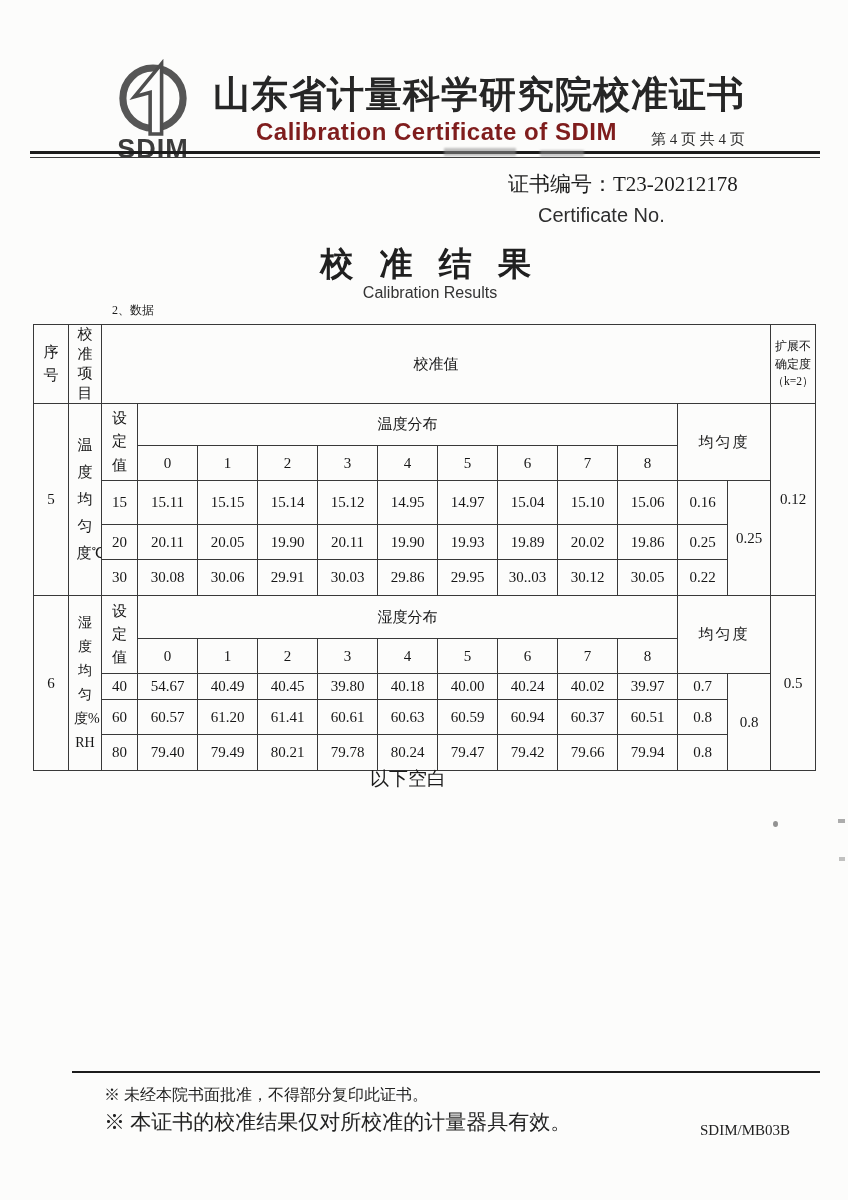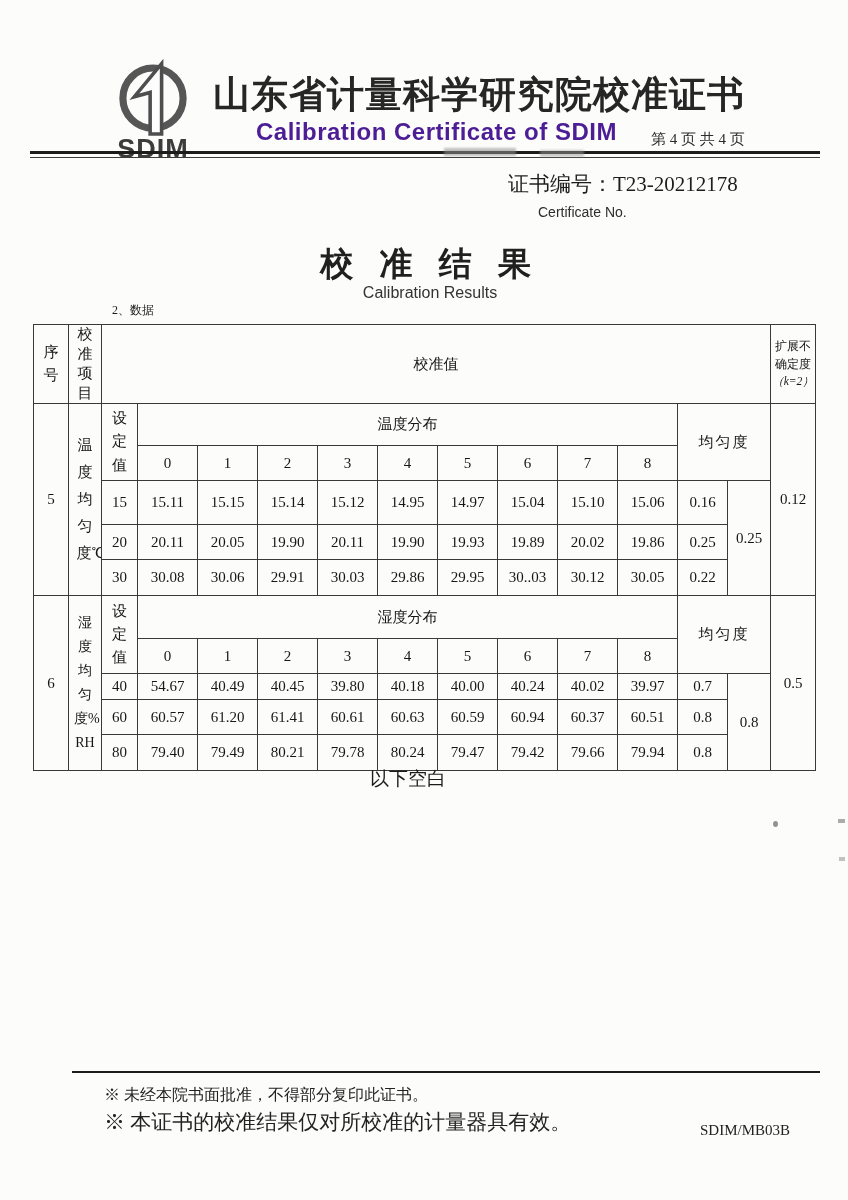--- a/index.html
+++ b/index.html
@@ -23,34 +23,34 @@
     color: #3c3c3c; line-height: 1; margin-top: -8px;
   }
   .title-cn {
     left: 213px; top: 70px; width: 545px;
     font-size: 37px; font-weight: bold; color: #262626;
     letter-spacing: 1px; white-space: nowrap;
   }
   .title-en {
     left: 256px; top: 118px;
     font-family: "Liberation Sans", sans-serif;
-    font-weight: bold; font-size: 24px; color: #4c1d95;
+    font-weight: bold; font-size: 24px; color: #7f1d1d;
     letter-spacing: 0.5px; white-space: nowrap;
   }
   .page-info { left: 651px; top: 130px; font-size: 15px; color: #2c2c2c; white-space: nowrap; }
   .rule-top { left: 30px; top: 151px; width: 790px; height: 3px; background: #1c1c1c; }
   .rule-bottom { left: 30px; top: 157px; width: 790px; height: 1px; background: #3a3a3a; }
   .rule-smudge1 { left: 444px; top: 148px; width: 72px; height: 8px; background: #8f8f8f; opacity: .55; filter: blur(1px); }
   .rule-smudge2 { left: 540px; top: 150px; width: 44px; height: 7px; background: #9a9a9a; opacity: .5; filter: blur(1px); }
 
   .cert-line { left: 508px; top: 170px; font-size: 21px; color: #1d1d1d; white-space: nowrap; }
   .cert-caption {
     left: 538px; top: 204px;
     font-family: "Liberation Sans", sans-serif;
-    font-size: 14px; color: #2e2e2e;
+    font-size: 20px; color: #2e2e2e;
   }
 
   
   .results-cn {
     left: 0; top: 242px; width: 860px; text-align: center;
     font-size: 33px; font-weight: bold; letter-spacing: 9px; color: #202020;
   }
   .results-en {
     left: 0; top: 284px; width: 860px; text-align: center;
     font-family: "Liberation Sans", sans-serif;
@@ -71,21 +71,21 @@
     overflow: hidden;
   }
   .vert { width: 17px; margin: 0 auto; word-break: break-all; line-height: 1.55; font-size: 15px; }
   .vert-wide { width: 22px; margin: 0 auto; word-break: break-all; line-height: 1.72; font-size: 14px; }
   .vert-tall { line-height: 1.8; }
   .cal-value-hdr { font-size: 17px; }
   .dist-hdr { font-size: 16px; }
   .unif-hdr { font-size: 16px; letter-spacing: 2px; }
   .uncert-hdr div { line-height: 1.5; }
   .uncert-l1 { font-size: 12px; }
-  .uncert-l2 { font-size: 11.5px; font-style: italic; white-space: nowrap; }
+  .uncert-l2 { font-size: 11.5px; white-space: nowrap; }
   .setv { font-size: 16px; }
   .num { font-size: 15px; }
   .seq-num { font-size: 16px; }
 
   
   .below-blank { left: 0; top: 766px; width: 780px; text-align: center; font-size: 19px; color: #1b1b1b; padding-left: 36px; }
   .footer-rule { left: 72px; top: 1071px; width: 748px; height: 2px; background: #1c1c1c; }
   .note1 { left: 104px; top: 1085px; font-size: 16px; color: #222; text-align: right; }
   .note2 { left: 104px; top: 1108px; font-size: 21px; color: #222; }
   .form-code { left: 630px; top: 1122px; width: 160px; text-align: right; font-size: 15px; color: #222; }

